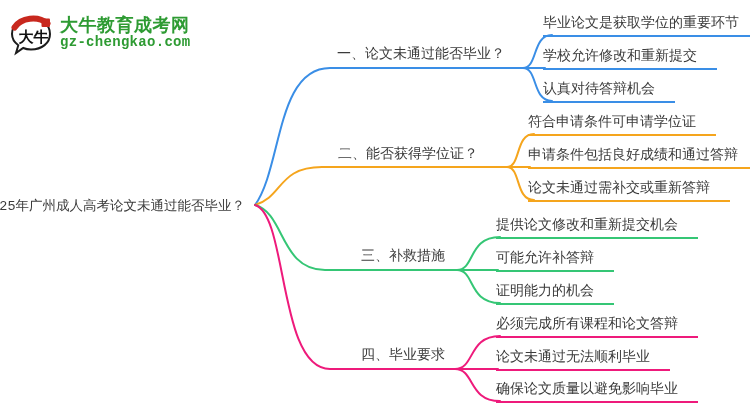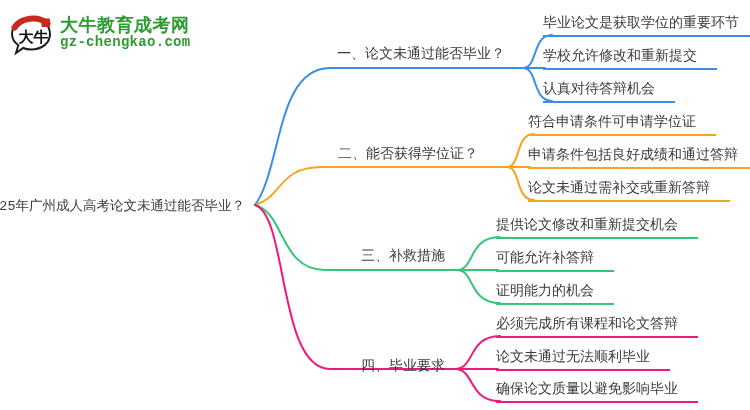--- a/index.html
+++ b/index.html
@@ -55,21 +55,21 @@
       <div class="logo-title">大牛教育成考网</div>
       <div class="logo-url">gz-chengkao.com</div>
     </div>
   </div>
 
   <div class="root-label">2025年广州成人高考论文未通过能否毕业？</div>
 
   <div class="branch-label" style="right:245px;top:44px;">一、论文未通过能否毕业？</div>
   <div class="branch-label" style="right:272px;top:144px;">二、能否获得学位证？</div>
   <div class="branch-label" style="right:305px;top:246px;">三、补救措施</div>
-  <div class="branch-label" style="right:305px;top:356px;">四、毕业要求</div>
+  <div class="branch-label" style="right:305px;top:345px;">四、毕业要求</div>
 
   <div class="sub-item u0" style="left:543px;top:14px;">毕业论文是获取学位的重要环节</div>
   <div class="sub-item u0" style="left:543px;top:47px;">学校允许修改和重新提交</div>
   <div class="sub-item u0" style="left:543px;top:80px;">认真对待答辩机会</div>
 
   <div class="sub-item u1" style="left:528px;top:113px;">符合申请条件可申请学位证</div>
   <div class="sub-item u1" style="left:528px;top:146px;">申请条件包括良好成绩和通过答辩</div>
   <div class="sub-item u1" style="left:528px;top:179px;">论文未通过需补交或重新答辩</div>
 
   <div class="sub-item u2" style="left:496px;top:216px;">提供论文修改和重新提交机会</div>

